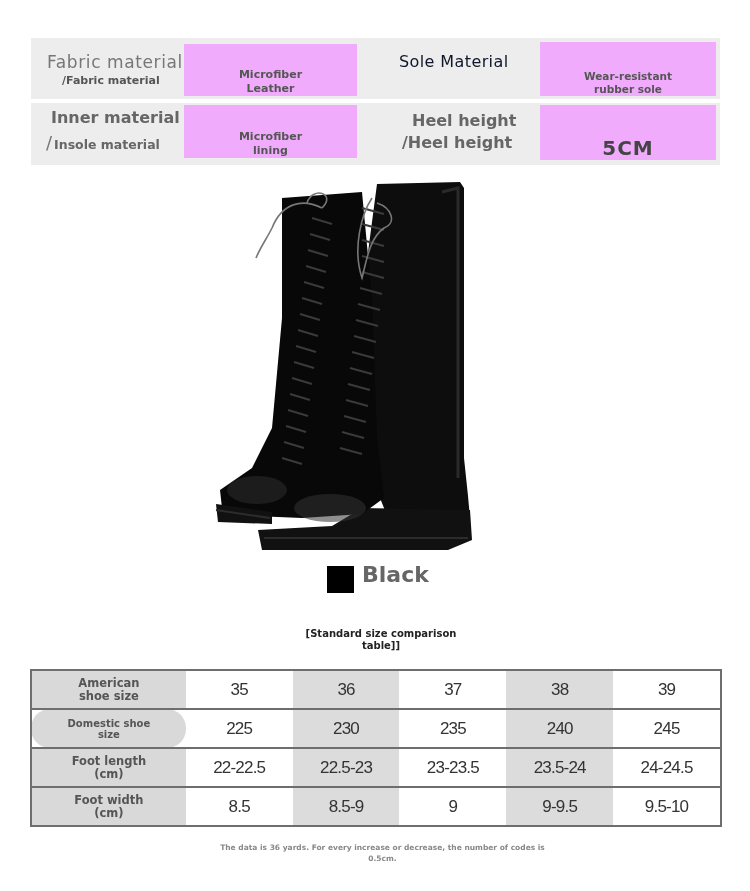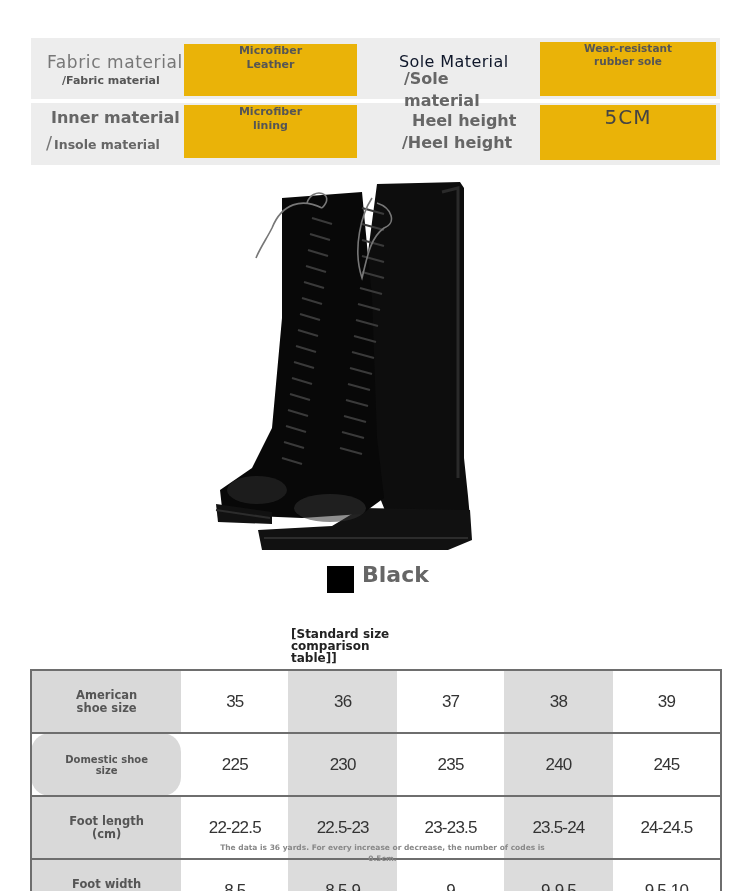--- a/index.html
+++ b/index.html
@@ -1,49 +1,49 @@
 <!DOCTYPE html>
 <html><head>
 <meta charset="utf-8">
 <style>
   html, body { margin:0; padding:0; background:#ffffff; }
   body { width:750px; height:891px; position:relative; overflow:hidden; font-family:"DejaVu Sans", sans-serif; color:#555; }
 
   
   .spec { position:absolute; left:31px; top:38px; width:689px; height:127px; background:#ededed; }
   .spec-divider { position:absolute; left:0; top:61px; width:689px; height:4px; background:#ffffff; }
-  .spec-cell { position:absolute; background:#eab308; display:flex; align-items:flex-start; justify-content:center; text-align:center; color:#555; font-weight:bold; }
+  .spec-cell { position:absolute; background:#f0abfc; display:flex; align-items:flex-end; justify-content:center; text-align:center; color:#555; font-weight:bold; }
   .c-fabric { left:153px; top:6px; width:173px; height:52px; font-size:11px; line-height:14px; }
   .c-inner  { left:153px; top:67px; width:173px; height:53px; font-size:11px; line-height:14px; }
   .c-sole   { left:509px; top:4px; width:176px; height:54px; font-size:10.5px; line-height:13px; }
-  .c-heel   { left:509px; top:67px; width:176px; height:55px; font-size:20px; font-weight:normal; letter-spacing:1px; color:#444; }
+  .c-heel   { left:509px; top:67px; width:176px; height:55px; font-size:20px; font-weight:bold; letter-spacing:1px; color:#444; }
 
   .lbl { position:absolute; color:#666; white-space:nowrap; }
   .lbl-fabric-main { left:16px; top:14px; font-size:17px; letter-spacing:0.6px; color:#777; }
   .lbl-fabric-sub  { left:15px; top:36px; font-size:11px; font-weight:bold; color:#555;margin-left:16px; }
   .lbl-inner-main  { left:20px; top:70px; font-size:16px; font-weight:bold; color:#666; }
   .lbl-inner-sub   { left:15px; top:94px; font-size:12.5px; font-weight:bold; color:#666; }
   .lbl-inner-sub .slash { font-weight:normal; font-size:18px; color:#777; margin-right:2px; }
   .lbl-sole-main   { left:368px; top:14px; font-size:16px; letter-spacing:0.4px; color:#0f172a; }
   .lbl-sole-sub    { left:373px; top:30px; font-size:16px; font-weight:bold; color:#666; line-height:22px; white-space:normal; width:110px; }
   .lbl-heel-main   { left:373px; top:73px; font-size:16px; font-weight:bold; color:#666;margin-left:8px; }
   .lbl-heel-sub    { left:371px; top:95px; font-size:16px; font-weight:bold; color:#666; }
 
   
   .boots { position:absolute; left:212px; top:178px; width:262px; height:378px; }
 
   
   .swatch { position:absolute; left:327px; top:566px; width:27px; height:27px; background:#000000; }
   .swatch-label { position:absolute; left:362px; top:562px; font-size:22px; font-weight:bold; color:#666; }
 
-  .table-title { position:absolute; left:291px; top:628px; width:180px; text-align:left; font-size:12px; font-weight:bold; color:#222; line-height:12px; }
+  .table-title { position:absolute; left:291px; top:628px; width:180px; text-align:center; font-size:10px; font-weight:bold; color:#222; line-height:12px; }
 
   
   .size-table { position:absolute; left:30px; top:669px; width:692px; border-collapse:collapse; border:2px solid #6e6e6e; }
-  .size-table td { border-top:2px solid #6e6e6e; border-bottom:2px solid #6e6e6e; height:37px; padding:12px; text-align:center; vertical-align:middle; }
+  .size-table td { border-top:2px solid #6e6e6e; border-bottom:2px solid #6e6e6e; height:37px; padding:0; text-align:center; vertical-align:middle; }
   .size-table td.h { width:154px; background:#d9d9d9; color:#555; font-weight:bold; font-size:11.5px; line-height:13px; }
   .size-table td.h.small { font-size:10px; line-height:11px;border-radius:19px; }
   .size-table td.v { width:107px; font-size:17px; color:#333; letter-spacing:-0.8px; font-family:"Liberation Sans", sans-serif; }
   .size-table td.g { background:#dcdcdc;margin-top:29px; }
   .size-table td.w { background:#ffffff;border-radius:7px; }
 
   .footnote { position:absolute; left:210px; top:842px; width:345px; text-align:center; font-size:7.5px; color:#888; line-height:11px; font-weight:bold; }
 </style>
 </head>
 <body>
@@ -57,21 +57,20 @@
     <div><span>Microfiber</span><br><span>Leather</span></div>
   </div>
 
   <div class="lbl lbl-inner-main">Inner material</div>
   <div class="lbl lbl-inner-sub"><span class="slash">/</span><span>Insole material</span></div>
   <div class="spec-cell c-inner">
     <div><span>Microfiber</span><br><span>lining</span></div>
   </div>
 
   <div class="lbl lbl-sole-main">Sole Material</div>
-  <div class="lbl lbl-sole-sub">/Sole material</div>
   <div class="spec-cell c-sole">
     <div><span>Wear-resistant</span><br><span>rubber sole</span></div>
   </div>
 
   <div class="lbl lbl-heel-main">Heel height</div>
   <div class="lbl lbl-heel-sub">/Heel height</div>
   <div class="spec-cell c-heel">5CM</div>
 </div>
 
 <svg class="boots" viewBox="0 0 262 378" xmlns="http://www.w3.org/2000/svg">

